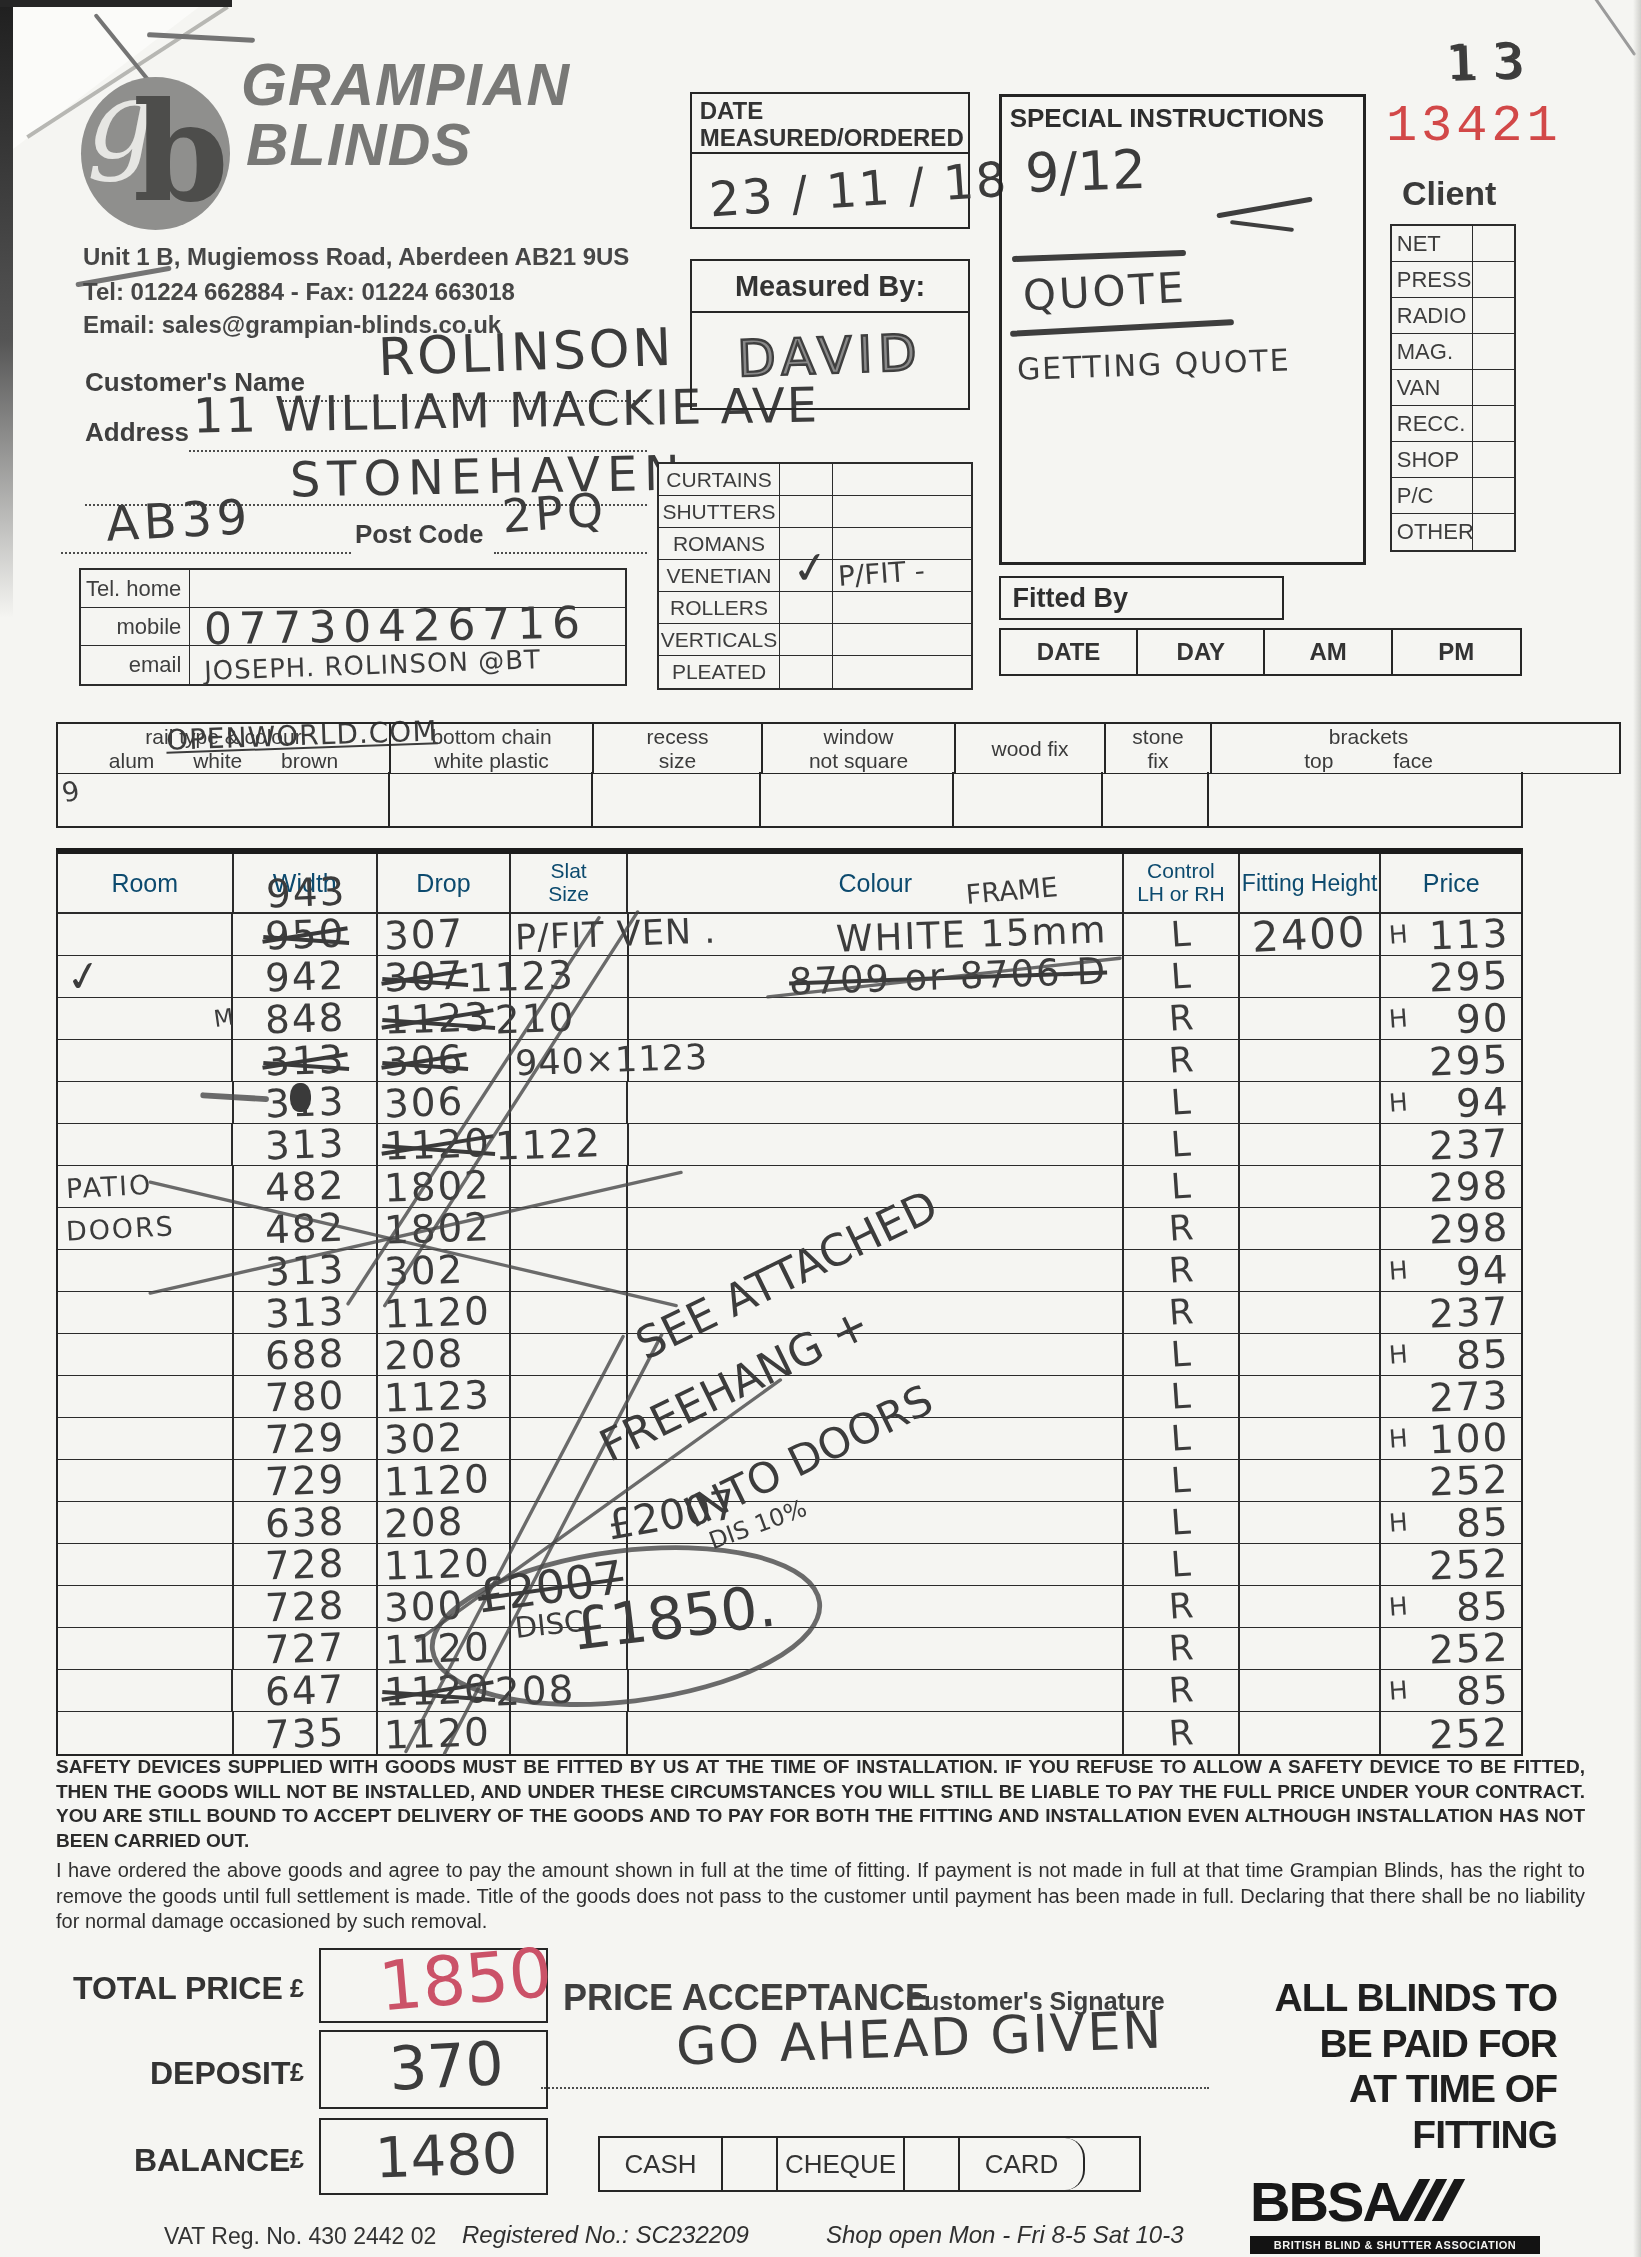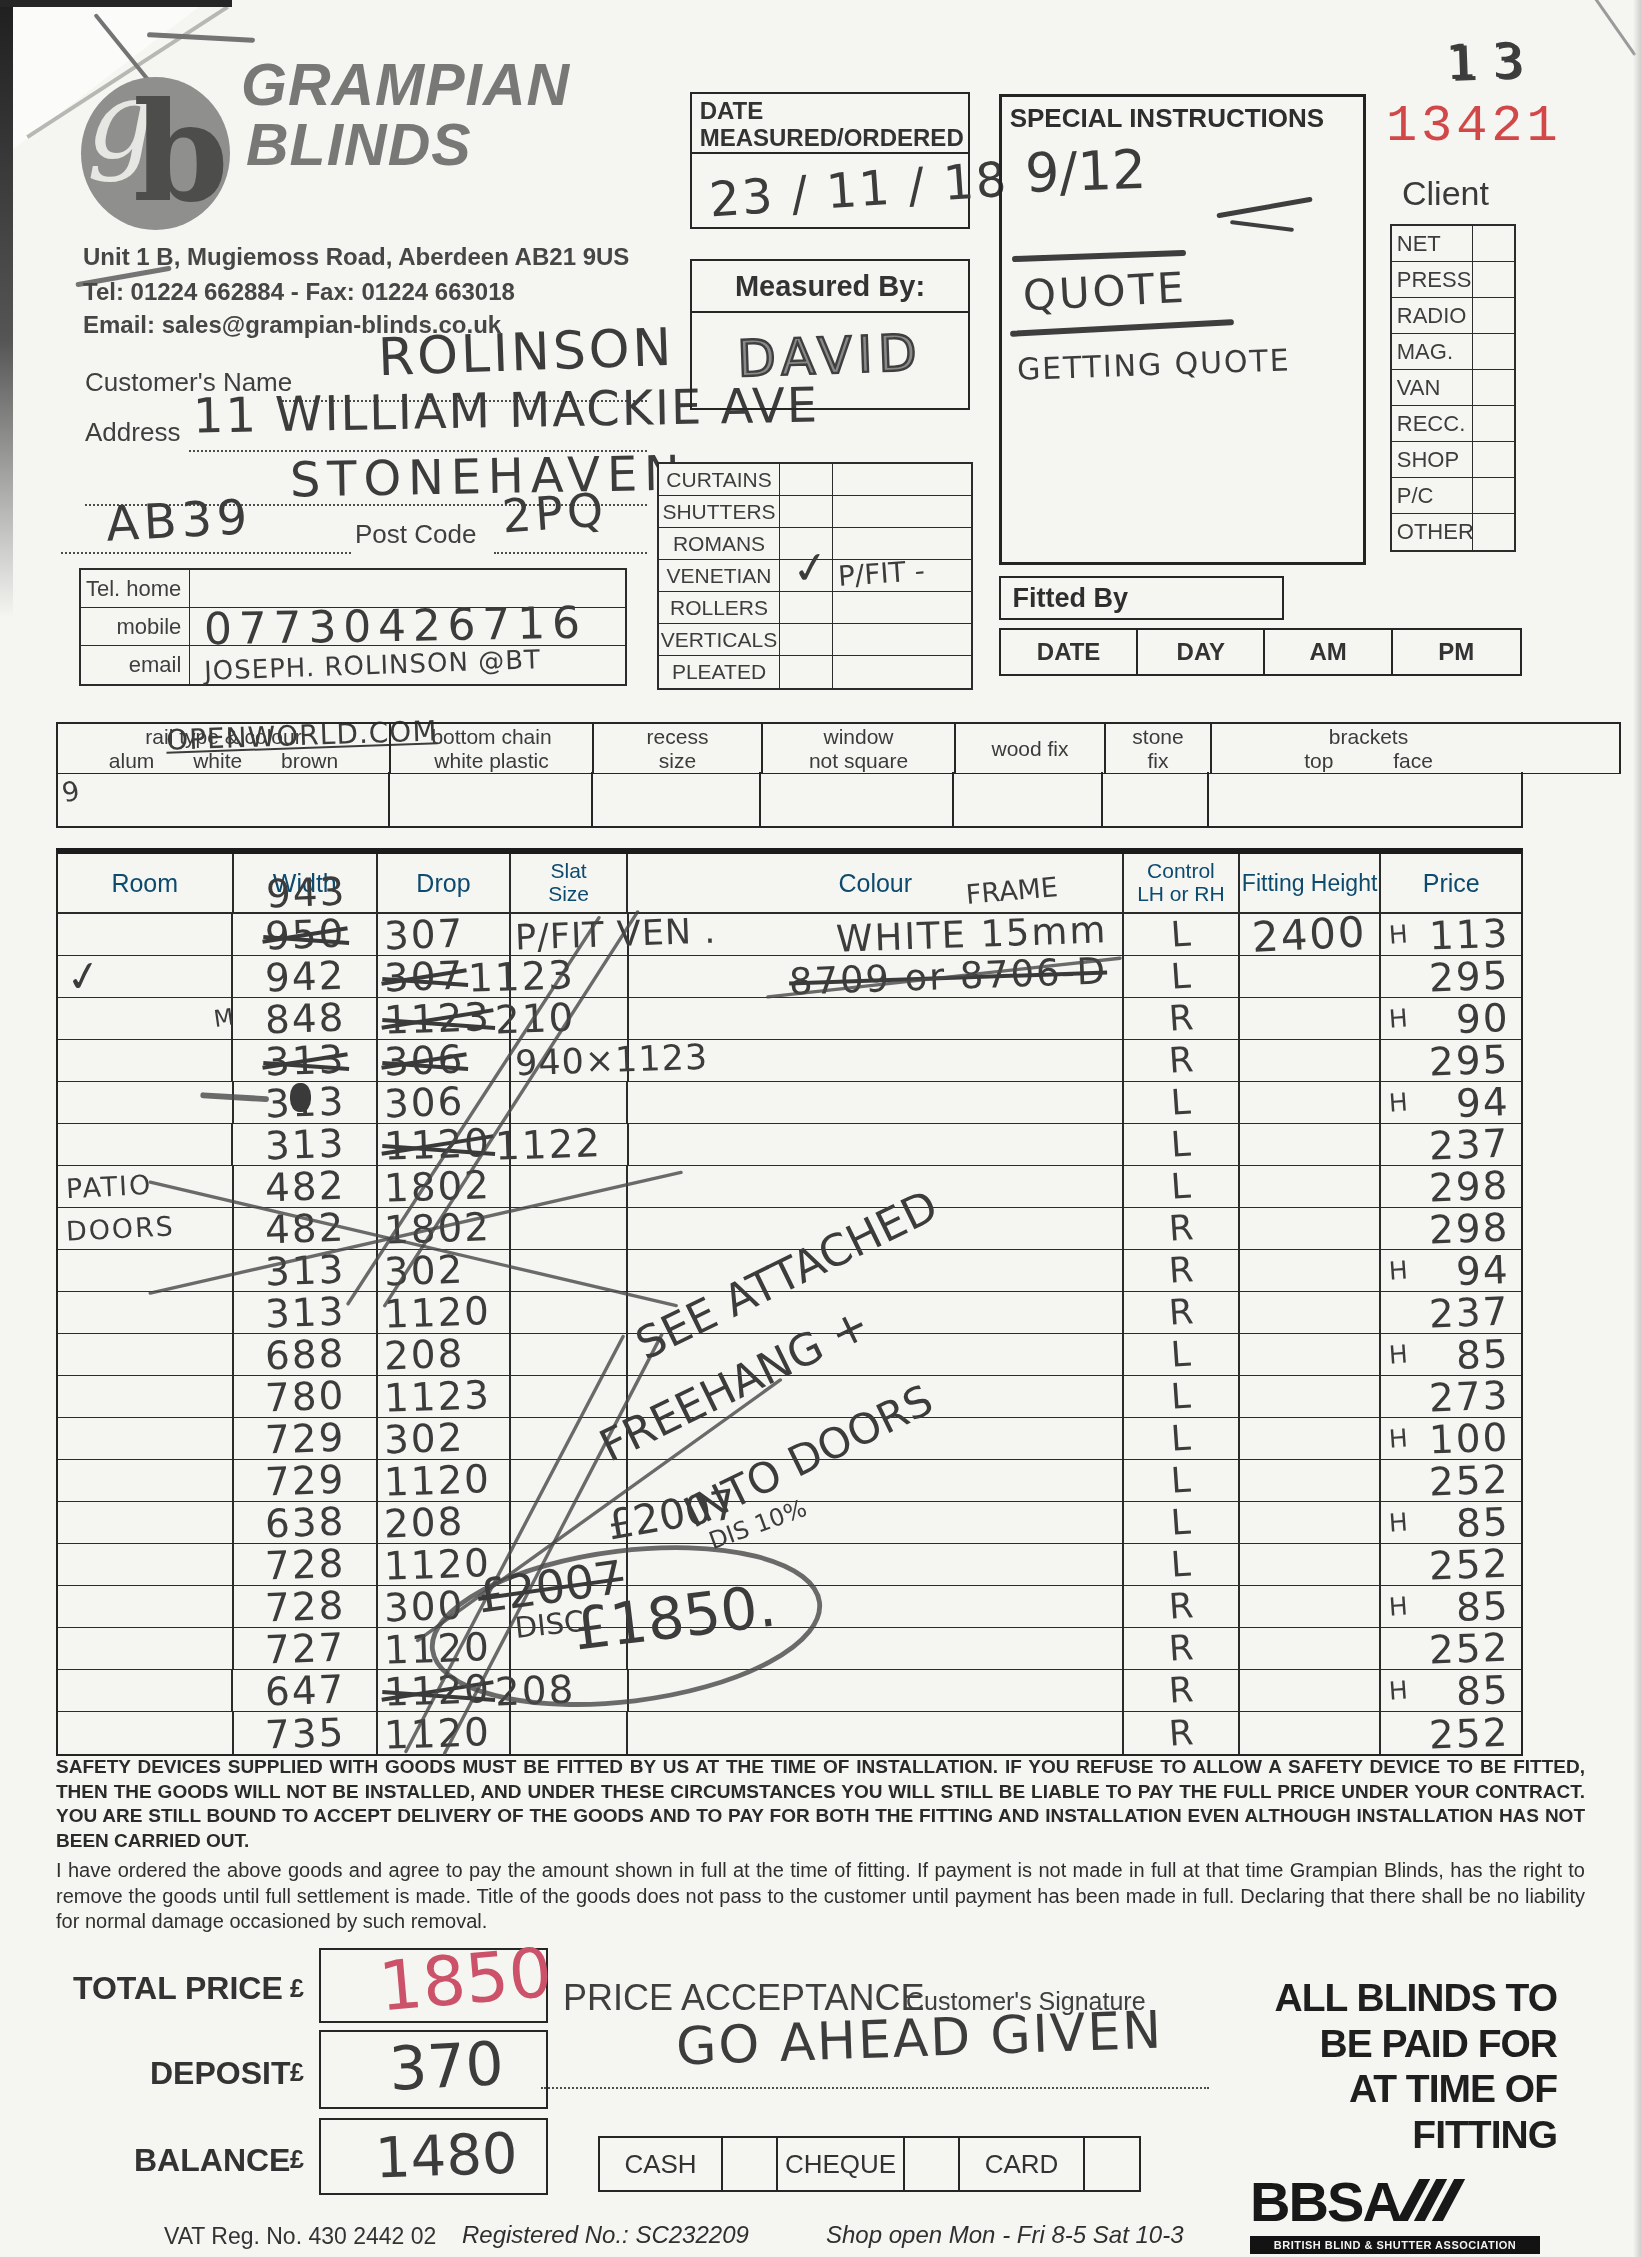--- a/index.html
+++ b/index.html
@@ -1,19 +1,19 @@
 <!DOCTYPE html>
 <html><head>
 <meta charset="utf-8">
 <style>
   *{box-sizing:border-box;margin:0;padding:0}
   body{margin:0;background:#ddd;font-family:"Liberation Sans",sans-serif}
   .page{position:relative;width:1641px;height:2257px;background:#f5f5f2;overflow:hidden;color:#3a3a3a}
   .abs{position:absolute}
-  .plabel{position:absolute;font-weight:normal;color:#3f3f3f;white-space:nowrap}
+  .plabel{position:absolute;font-weight:bold;color:#3f3f3f;white-space:nowrap}
   .hw{font-family:"DejaVu Sans",sans-serif;color:#3c3c3c;white-space:nowrap;line-height:1}
   .dots{position:absolute;height:0;border-bottom:2.9px dotted #4c4c4c}
   
   #edgeL{left:0;top:0;width:12.6px;height:618px;background:linear-gradient(to bottom,#1f1f1f,#555 55%,rgba(120,120,120,0))}
   #edgeTop{left:0;top:0;width:232px;height:6.8px;background:#262626}
   #fold{left:0;top:0;width:208px;height:159px;background:#fbfbf9;clip-path:polygon(0 0,100% 0,0 100%)}
   #foldLine{left:7.7px;top:70px;width:239px;height:3.9px;background:#b7b7b3;transform:rotate(-33deg)}
   .st{position:absolute;background:#747474;border-radius:2.9px}
   #st1{left:77px;top:50px;width:97px;height:3.9px;transform:rotate(51deg)}
   #st2{left:147px;top:35px;width:108px;height:4.8px;transform:rotate(3deg)}
@@ -846,21 +846,21 @@
   <div id="pa-title" class="plabel" style="font-size:36px">PRICE ACCEPTANCE</div>
   <div id="pa-siglabel" class="plabel">Customer's Signature</div>
   <div id="pa-sig" class="hw abs">GO AHEAD GIVEN</div>
   <div id="pa-dots" class="dots"></div>
 
   <div id="payment">
       <div class="pay-label" style="width: 123px;">CASH</div>
       <div class="pay-box" style="width: 55px;"></div>
       <div class="pay-label" style="width: 127px;">CHEQUE</div>
       <div class="pay-box" style="width: 55px;"></div>
-      <div class="pay-label" style="width: 125px;">CARD</div>
+      <div class="pay-label" style="width: 125px; border-radius: 20px;">CARD</div>
       <div class="pay-box" style="width: 54px;"></div>
     </div>
 
   <div id="all-blinds">
       <div class="ab-line">ALL BLINDS TO</div>
       <div class="ab-line">BE PAID FOR</div>
       <div class="ab-line">AT TIME OF</div>
       <div class="ab-line">FITTING</div>
     </div>
 

